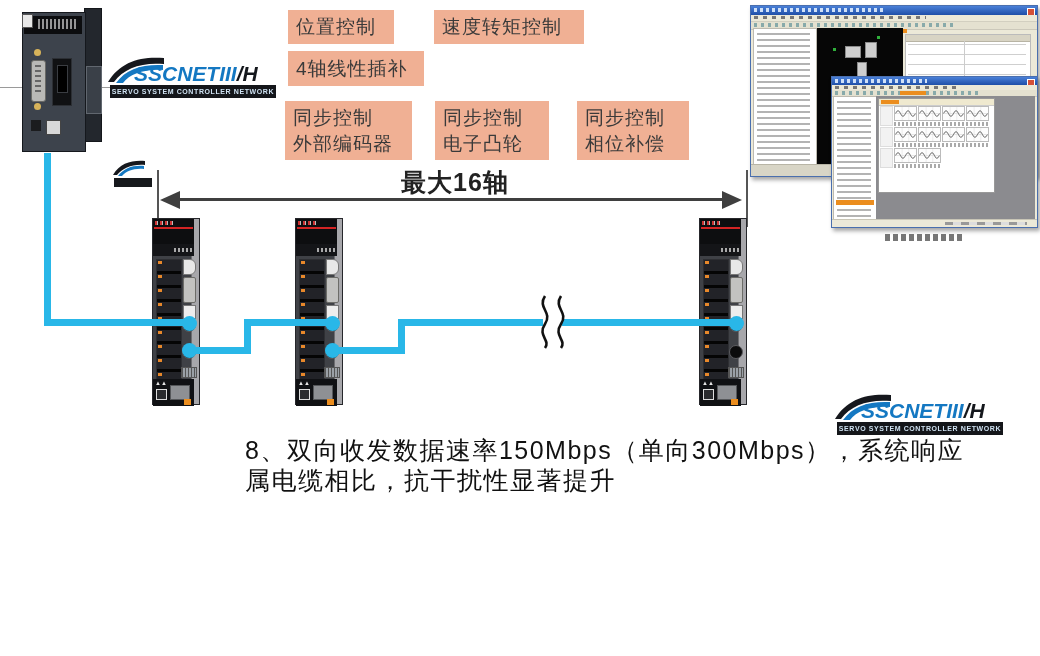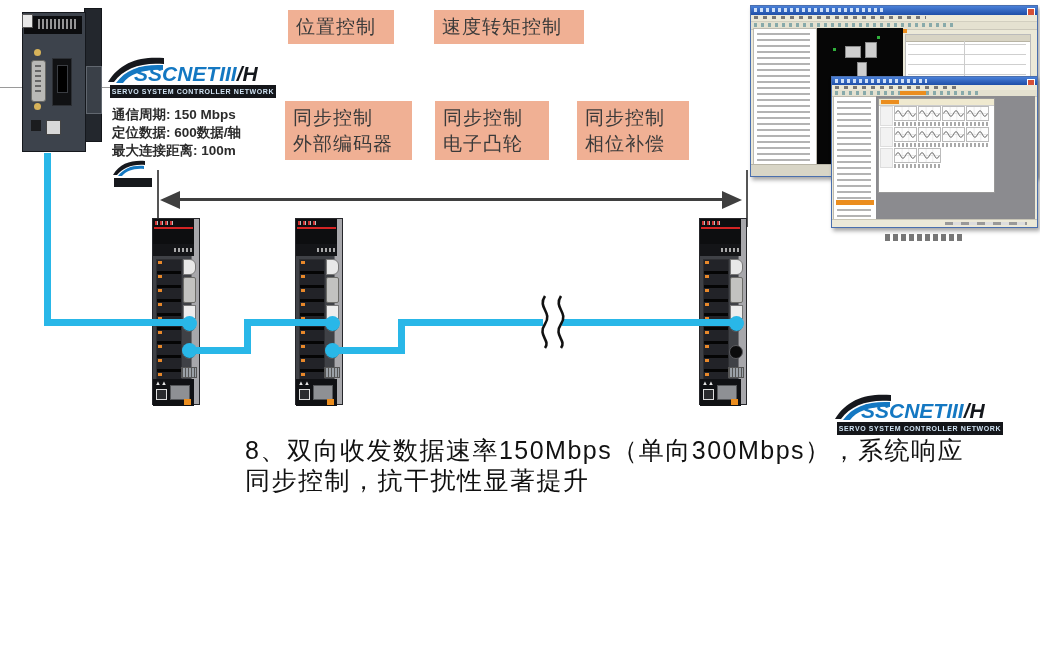--- a/index.html
+++ b/index.html
@@ -165,43 +165,40 @@
     <svg class="swoosh" width="60" height="32" viewBox="0 0 60 32">
       <path d="M2 26 C14 6 34 0 58 2 L58 8 C36 6 18 12 8 26 Z" fill="#16181d"></path>
       <path d="M10 27 C20 13 36 8 57 9 L57 14 C38 13 24 18 17 27 Z" fill="#1478c2"></path>
     </svg>
     <div class="name">
       <span class="p1">SSCNET</span><span class="p2">III</span><span class="p3">/H</span>
     </div>
     <div class="bar">SERVO SYSTEM CONTROLLER NETWORK</div>
   </div>
 
-  <div class="specs">
-    <div>通信周期: 150 Mbps</div>
-    <div>定位数据: 600数据/轴</div>
-    <div>最大连接距离: 100m</div>
-  </div>
 
   <div class="minilogo">
     <svg width="34" height="18" viewBox="0 0 34 18">
       <path d="M1 15 C8 3 20 0 33 1 L33 5 C20 4 11 8 5 15 Z" fill="#16181d"></path>
       <path d="M6 16 C12 8 21 5 32 6 L32 9 C22 8 14 11 10 16 Z" fill="#1478c2"></path>
     </svg>
     <div class="mbar"></div>
   </div>
 
   <div class="fbox fb0">位置控制</div>
   <div class="fbox fb1">速度转矩控制</div>
+  <div class="fbox fb2">4轴线性插补</div>
   <div class="fbox fb4">同步控制
 外部编码器</div>
   <div class="fbox fb5">同步控制
 电子凸轮</div>
   <div class="fbox fb6">同步控制
 相位补偿</div>
 
+  <div class="axis-label">最大16轴</div>
   <div class="arr-line"></div>
   <div class="arr-head arr-left"></div>
   <div class="arr-head arr-right"></div>
   <div class="arr-end end-l"></div>
   <div class="arr-end end-r"></div>
 
   <div id="drives-layer">
     <div class="drive" style="left: 152px;">
       <div class="d-side"></div>
       <div class="d-top">
@@ -468,16 +465,16 @@
       <path d="M10 27 C20 13 36 8 57 9 L57 14 C38 13 24 18 17 27 Z" fill="#1478c2"></path>
     </svg>
     <div class="name">
       <span class="p1">SSCNET</span><span class="p2">III</span><span class="p3">/H</span>
     </div>
     <div class="bar">SERVO SYSTEM CONTROLLER NETWORK</div>
   </div>
 
   <div class="notes">
     <div>8、双向收发数据速率150Mbps（单向300Mbps），系统响应</div>
-    <div>同步控制，抗干扰性显著提升</div>
+    <div>属电缆相比，抗干扰性显著提升</div>
   </div>
 
 </div>
 
 </body></html>

